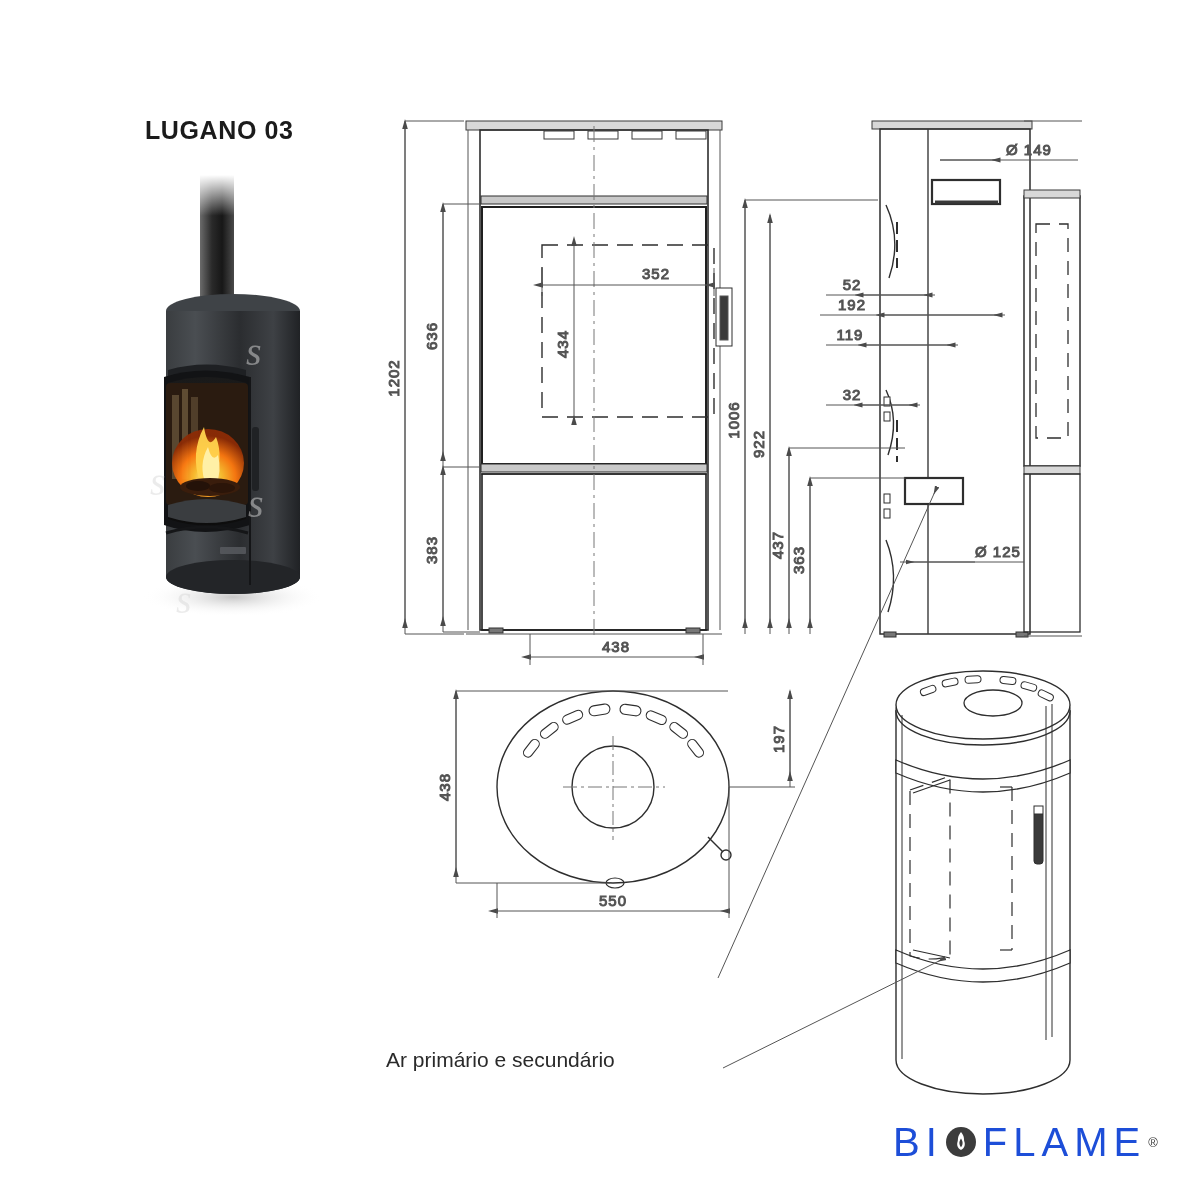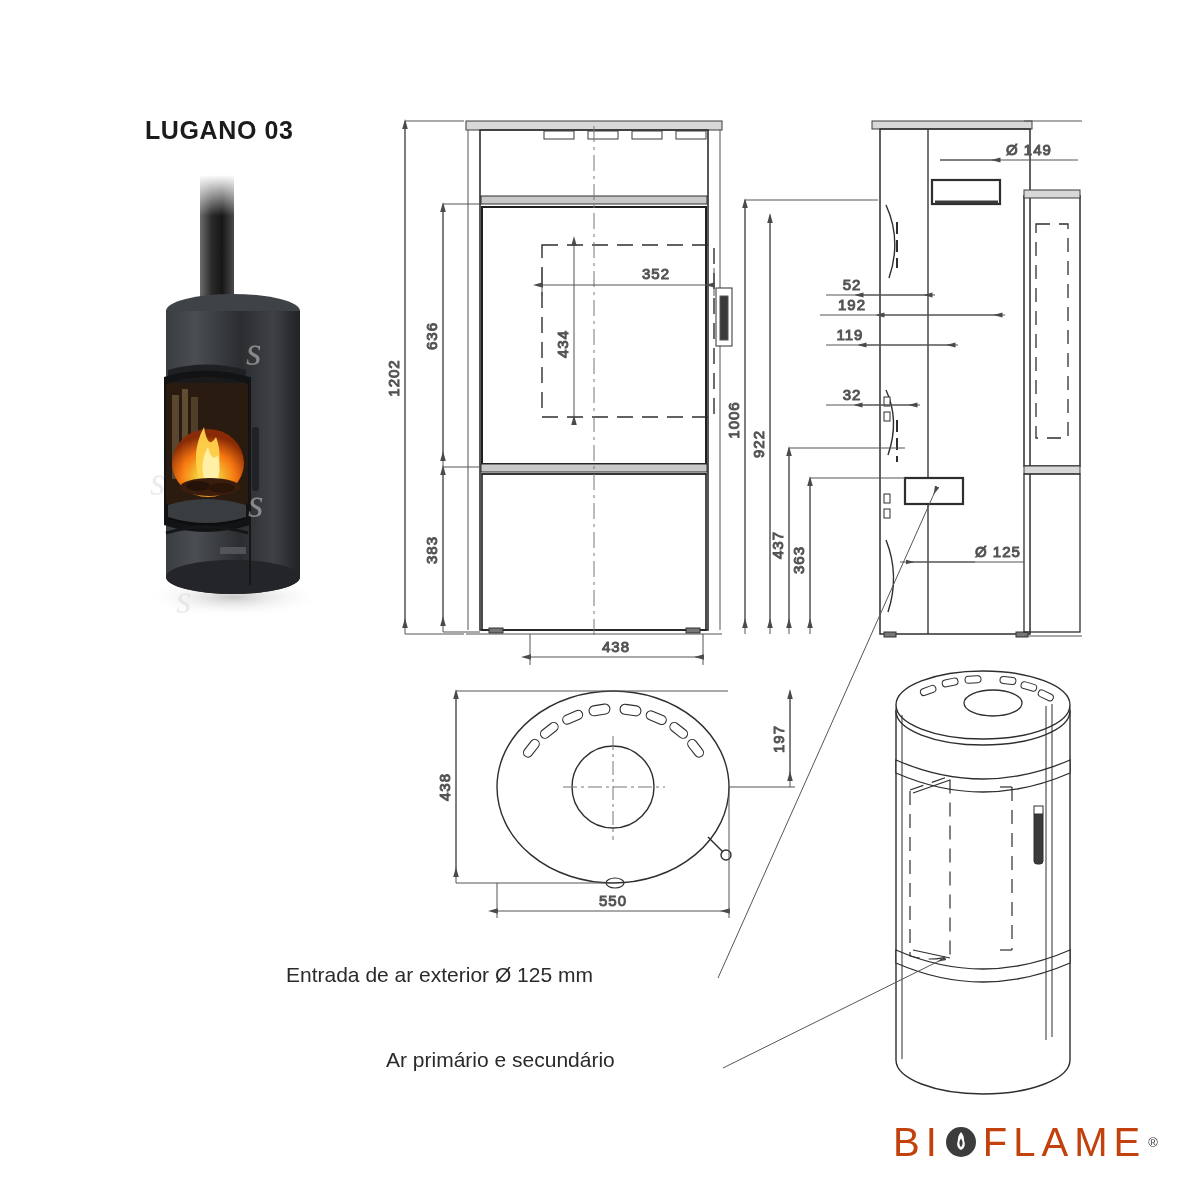--- a/index.html
+++ b/index.html
@@ -30,21 +30,21 @@
   }
   #cap-exterior{ left:286px; top:963px; }
   #cap-primary { left:386px; top:1048px; }
 
   
   .brand{
     position:absolute; left:893px; top:1116px;
     height:52px; display:flex; align-items:center;
   }
   .brand-txt{
-    font-size:40px; letter-spacing:6px; color:#c2410c;
+    font-size:40px; letter-spacing:6px; color:#1d4ed8;
     font-weight:300; font-family:"Liberation Sans", sans-serif;
   }
   .brand-sup{ font-size:13px; color:#3c3c3c; vertical-align:super; margin-left:2px; }
 
   svg{ display:block; }
   .dimtxt{ font-family:"Liberation Sans", sans-serif; fill:#4a4a4a; font-size:15px; letter-spacing:1px; }
 </style>
 </head>
 <body>
 
@@ -411,21 +411,20 @@
 
       <g>
         <line x1="718" y1="978" x2="937" y2="487" marker-end="url(#arS)"></line>
       </g>
       <g>
         <line x1="723" y1="1068" x2="945" y2="958" marker-end="url(#arS)"></line>
       </g>
     </g>
   </svg>
 
-  <div class="caption" id="cap-exterior">Entrada de ar exterior Ø 125 mm</div>
   <div class="caption" id="cap-primary">Ar primário e secundário</div>
 
   <div class="brand">
     <span class="brand-txt">BI</span>
     <span style="display:inline-block;margin:0 5px 0 1px;">
       <svg width="34" height="34" viewBox="0 0 34 34">
         <circle cx="17" cy="17" r="15" fill="#3c3c3c"></circle>
         <path d="M17 7 C13 12 14.5 14 13.5 17 C12.6 19.8 13.6 23.6 17 25 C20.4 23.6 21.4 19.8 20.5 17 C19.5 14 21 12 17 7 Z
                  M17 13.5 C18.6 16 18.9 17.6 18.4 19.4 C17.9 21.1 17 22.2 17 22.2 C17 22.2 16.1 21.1 15.6 19.4 C15.1 17.6 15.4 16 17 13.5 Z" fill="#ffffff"></path>
       </svg>

